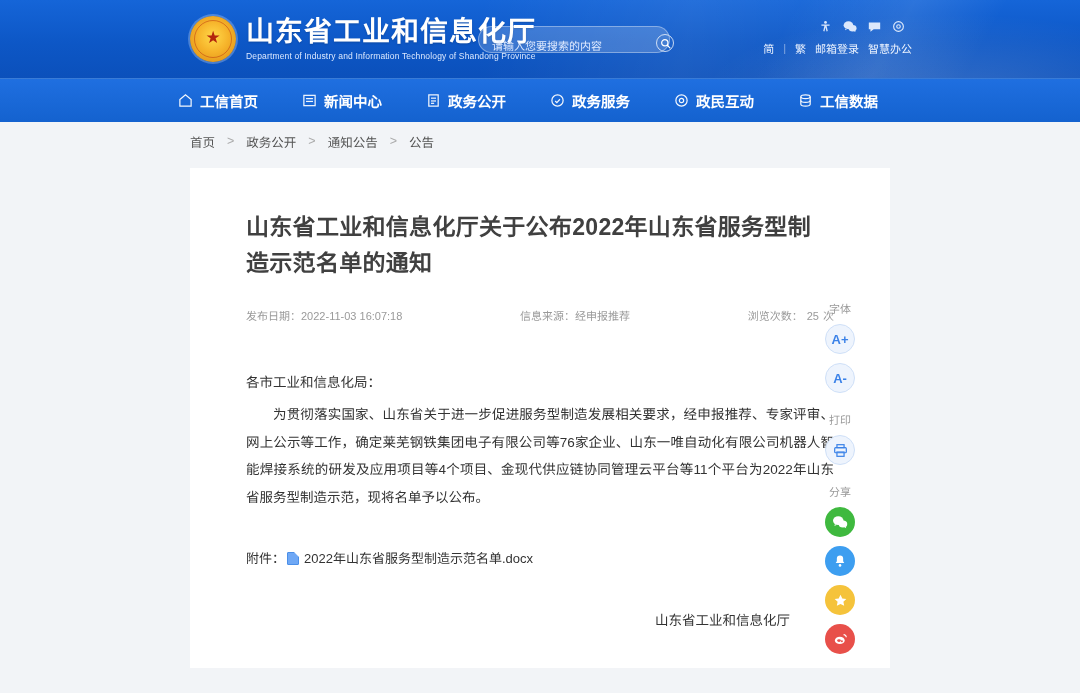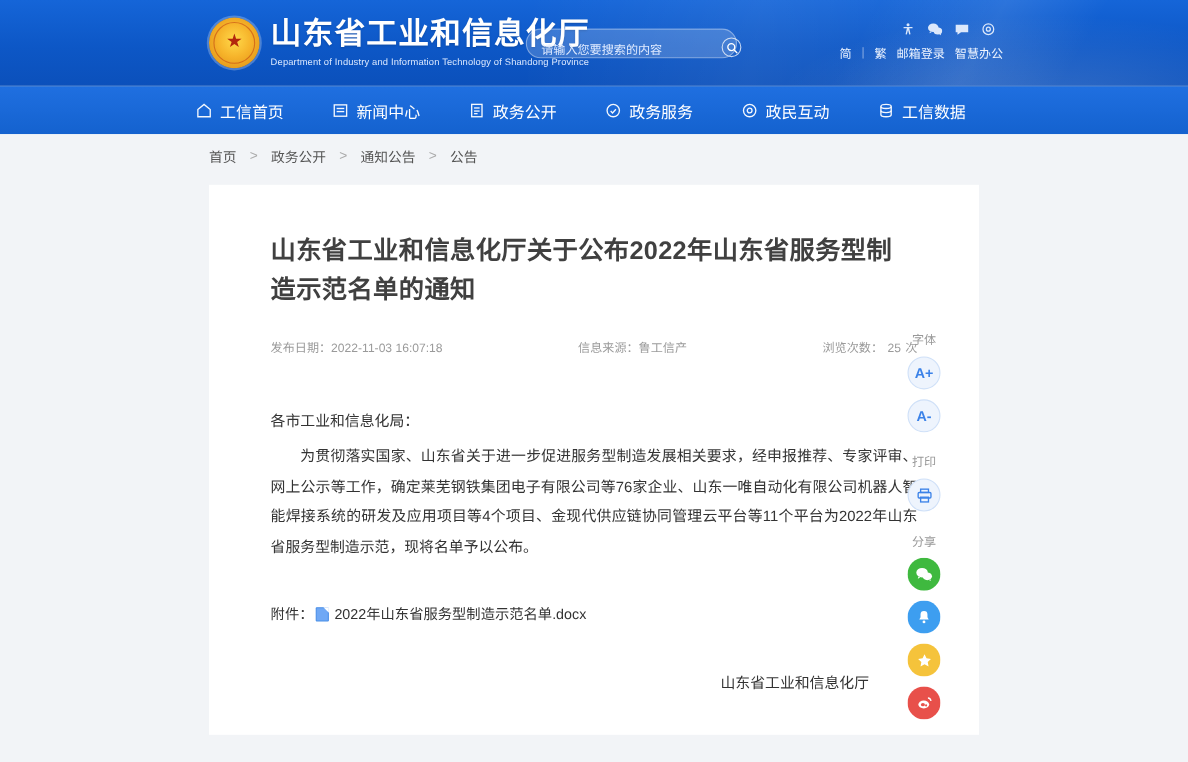--- a/index.html
+++ b/index.html
@@ -105,20 +105,21 @@
     background: linear-gradient(180deg, #1f6fe0 0%, #1462cf 100%);
     border-top: 1px solid rgba(255,255,255,0.16);
     display: flex; align-items: center;
     padding-left: 178px;
     gap: 44px;
   }
   .nav-item {
     display: flex; align-items: center; gap: 7px;
     color: #ffffff; font-size: 14.5px; cursor: pointer;
     white-space: nowrap;
+    font-weight: bold;
   }
   .nav-item .ico { line-height: 0; opacity: .95; }
 
   
   .crumb-wrap {
     height: 38px;
     display: flex; align-items: center;
     padding-left: 190px;
     font-size: 12.5px; color: #555;
     background: #f2f4f7;
@@ -327,21 +328,21 @@
   </div>
 
   <div class="article">
     <div class="title">山东省工业和信息化厅关于公布2022年山东省服务型制造示范名单的通知</div>
 
     <div class="meta">
       <div class="m-item">
         <span>发布日期：</span><span>2022-11-03 16:07:18</span>
       </div>
       <div class="m-item">
-        <span>信息来源：</span><span>鲁工信产</span>
+        <span>信息来源：</span><span>经申报推荐</span>
       </div>
       <div class="m-item m-views">
         <span>浏览次数：</span><b>25</b><span>次</span>
       </div>
     </div>
 
 
     <div class="body-text">
       <p>各市工业和信息化局：</p>
       <p class="indent">为贯彻落实国家、山东省关于进一步促进服务型制造发展相关要求，经申报推荐、专家评审、网上公示等工作，确定莱芜钢铁集团电子有限公司等76家企业、山东一唯自动化有限公司机器人智能焊接系统的研发及应用项目等4个项目、金现代供应链协同管理云平台等11个平台为2022年山东省服务型制造示范，现将名单予以公布。</p>

